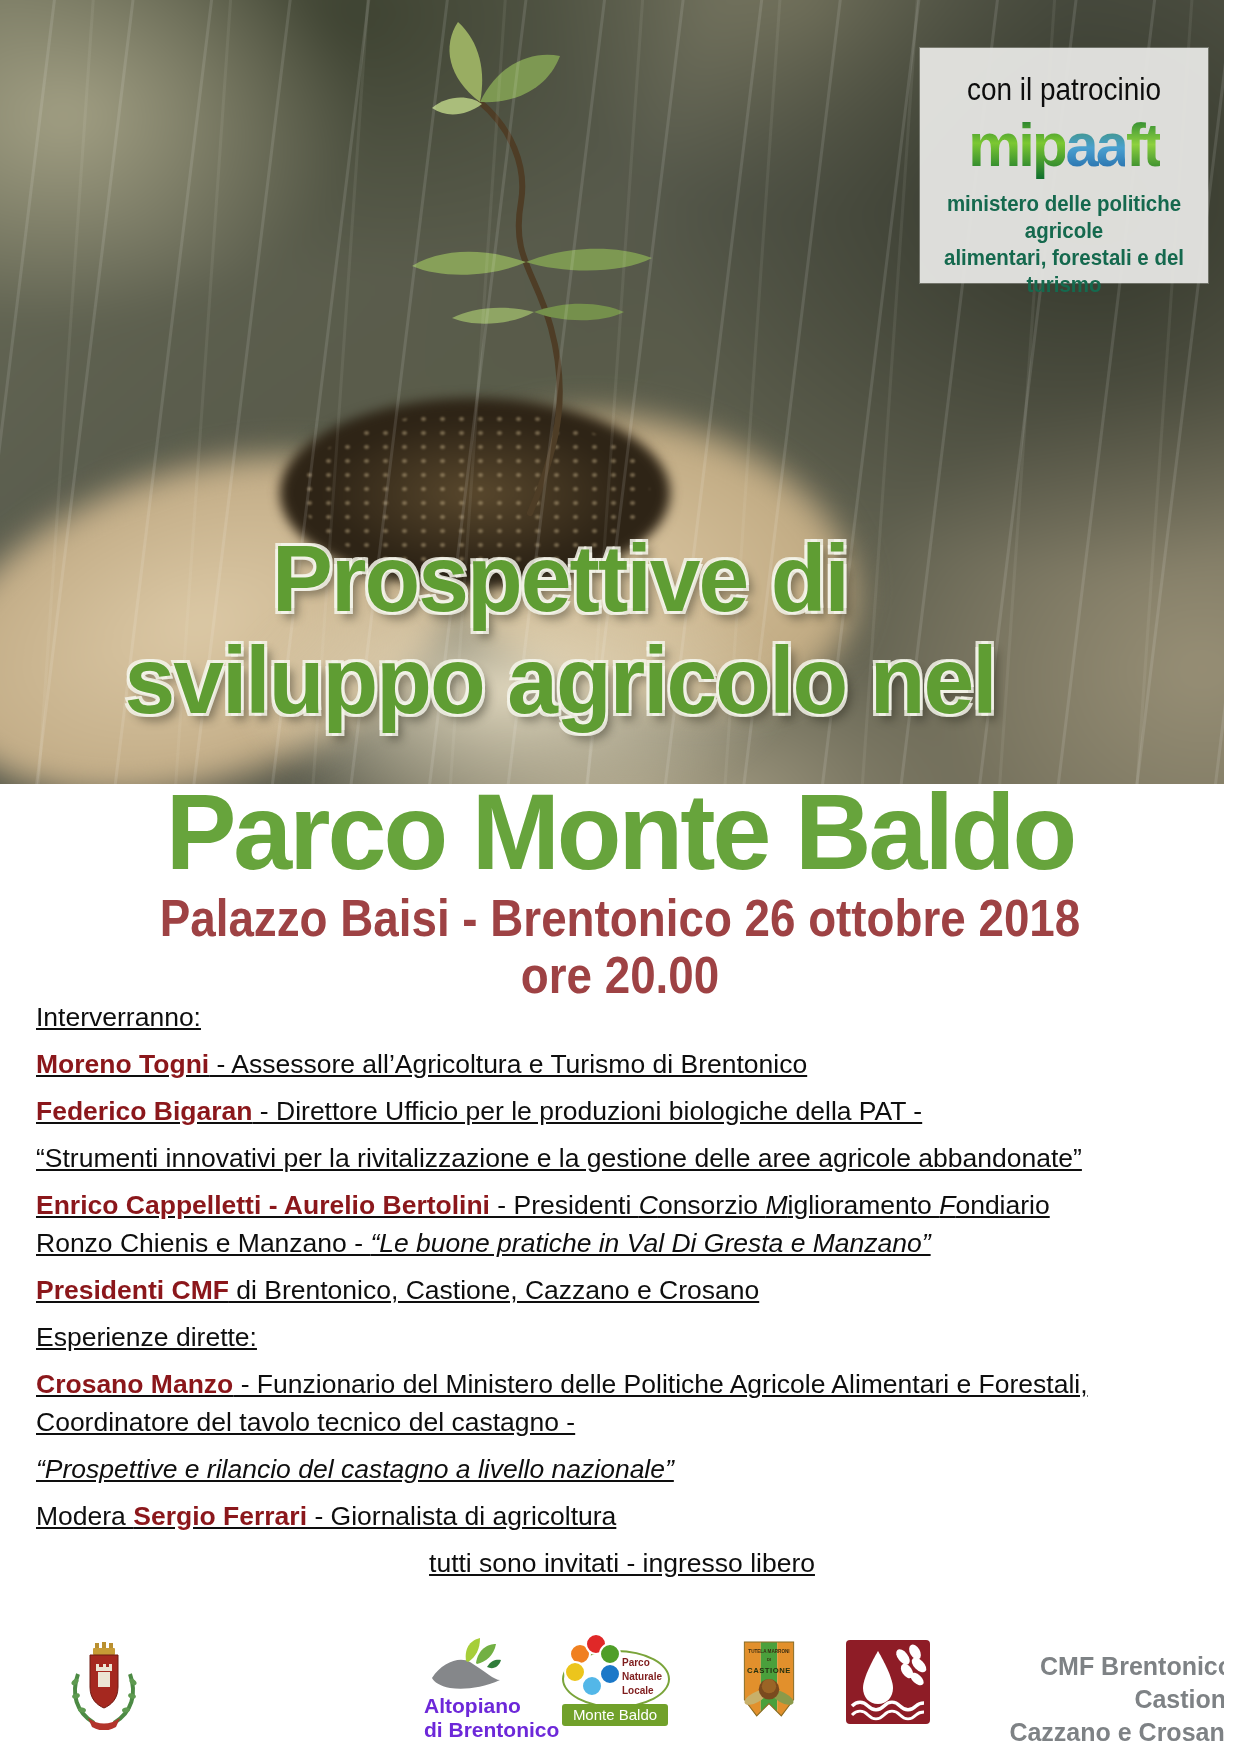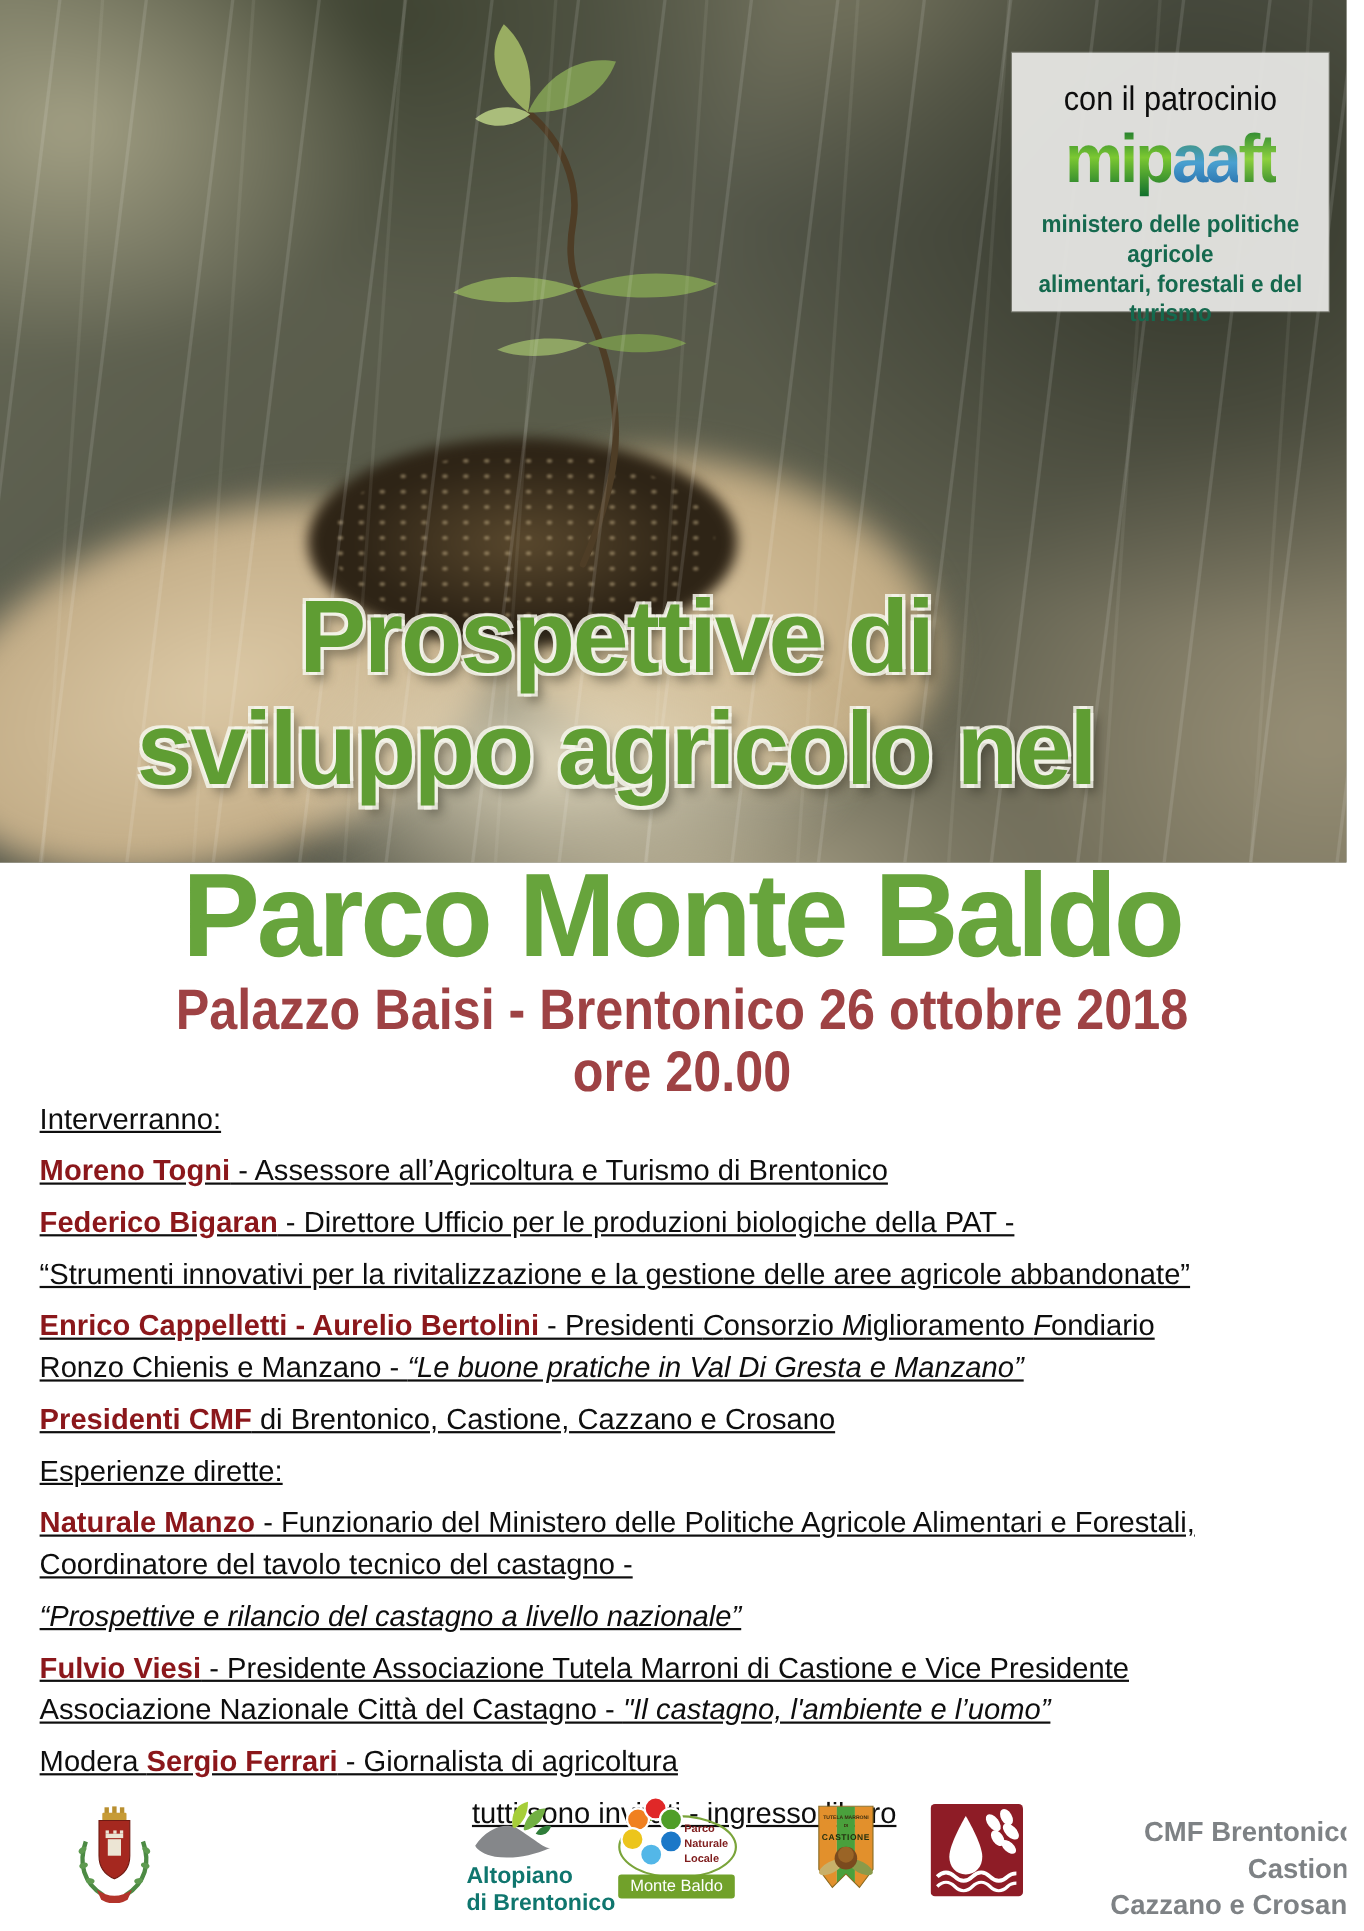--- a/index.html
+++ b/index.html
@@ -66,21 +66,21 @@
   .seg-n{font-weight:700;color:#8b171b;}
   .seg-i{font-style:italic;}
 
   
   .footer{position:absolute;left:0;top:1630px;width:1240px;height:125px;}
   .comune-crest{position:absolute;left:64px;top:12px;}
   .comune-text{position:absolute;left:152px;top:26px;width:280px;color:#666;font-family:"Liberation Serif",serif;}
   .comune-title{font-variant:small-caps;font-size:28px;letter-spacing:1px;line-height:32px;}
   .comune-sub{font-variant:small-caps;font-size:15px;letter-spacing:.5px;line-height:18px;}
   .alto-mark{position:absolute;left:430px;top:6px;}
-  .alto-text{position:absolute;left:424px;top:64px;font-size:21px;font-weight:700;color:#0f766e;line-height:24px;}
+  .alto-text{position:absolute;left:424px;top:64px;font-size:21px;font-weight:700;color:#6d28d9;line-height:24px;}
   .parco{position:absolute;left:560px;top:4px;width:112px;height:92px;}
   .parco-oval{position:absolute;left:2px;top:16px;width:104px;height:54px;border:2px solid #7aa43a;border-radius:50%;}
   .parco-flower{position:absolute;left:2px;top:-4px;}
   .parco-words{position:absolute;left:62px;top:22px;font-size:10px;font-weight:700;color:#7f1d1d;line-height:14px;}
   .parco-banner{position:absolute;left:2px;top:70px;width:106px;height:22px;background:#71a12a;border-radius:3px;
     color:#fff;font-size:15px;font-weight:400;text-align:center;line-height:22px;}
   .castione{position:absolute;left:740px;top:10px;}
   .cmf-mark{position:absolute;left:846px;top:10px;}
   .cmf-text{position:absolute;left:946px;top:20px;font-size:25px;font-weight:700;color:#7e8285;line-height:33px;text-align:right;}
 </style>
@@ -129,23 +129,22 @@
   <div class="time">ore 20.00</div>
 
   <div class="program">
     <p><span class="seg-p">Interverranno:</span></p>
     <p><span class="seg-n">Moreno Togni</span><span class="seg-p"> -  Assessore all’Agricoltura e Turismo di Brentonico</span></p>
     <p><span class="seg-n">Federico Bigaran</span><span class="seg-p"> - Direttore Ufficio per le produzioni biologiche della PAT -</span></p>
     <p><span class="seg-p">“Strumenti innovativi per la rivitalizzazione e la gestione delle aree agricole abbandonate”</span></p>
     <p><span class="seg-n">Enrico Cappelletti - Aurelio Bertolini</span><span class="seg-p"> - Presidenti </span><span class="seg-i">C</span><span class="seg-p">onsorzio </span><span class="seg-i">M</span><span class="seg-p">iglioramento </span><span class="seg-i">F</span><span class="seg-p">ondiario</span><br><span class="seg-p">Ronzo Chienis e Manzano - </span><span class="seg-i">“Le buone pratiche in Val Di Gresta e Manzano”</span></p>
     <p><span class="seg-n">Presidenti CMF</span><span class="seg-p"> di Brentonico, Castione, Cazzano e Crosano</span></p>
     <p><span class="seg-p">Esperienze dirette:</span></p>
-    <p><span class="seg-n">Naturale Manzo</span><span class="seg-p"> - Funzionario del Ministero delle Politiche Agricole Alimentari e Forestali,</span><br><span class="seg-p">Coordinatore del tavolo tecnico del castagno -</span></p>
+    <p><span class="seg-n">Crosano Manzo</span><span class="seg-p"> - Funzionario del Ministero delle Politiche Agricole Alimentari e Forestali,</span><br><span class="seg-p">Coordinatore del tavolo tecnico del castagno -</span></p>
     <p><span class="seg-i">“Prospettive e rilancio del castagno a livello nazionale”</span></p>
-    <p><span class="seg-n">Fulvio Viesi</span><span class="seg-p"> - Presidente Associazione Tutela Marroni di Castione e Vice Presidente</span><br><span class="seg-p">Associazione Nazionale Città del Castagno - </span><span class="seg-i">"Il castagno, l'ambiente e l’uomo”</span></p>
     <p><span class="seg-p">Modera </span><span class="seg-n">Sergio Ferrari</span><span class="seg-p"> - Giornalista di agricoltura</span></p>
     <p class="center"><span class="seg-p">tutti sono invitati - ingresso libero</span></p>
   </div>
 
   <div class="footer">
 
     <svg class="comune-crest" width="80" height="88" viewBox="0 0 80 88">
       <path d="M14,32 C7,52 12,70 30,81" fill="none" stroke="#4c8a44" stroke-width="4"></path>
       <path d="M66,32 C73,52 68,70 50,81" fill="none" stroke="#4c8a44" stroke-width="4"></path>
       <ellipse cx="11" cy="40" rx="4" ry="2.5" fill="#5e9a50" transform="rotate(-40 11 40)"></ellipse>

